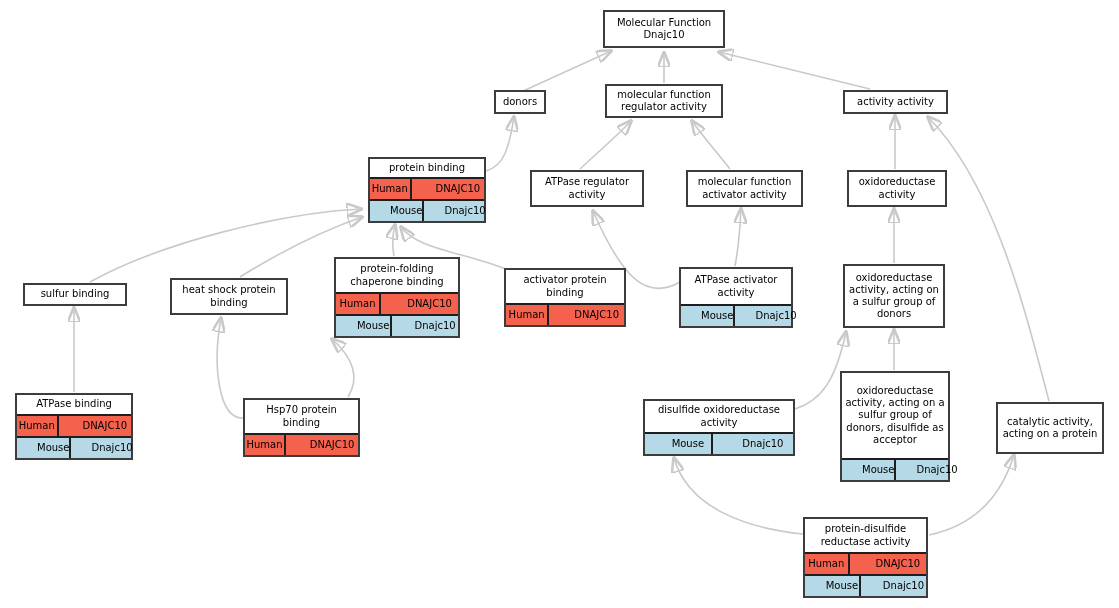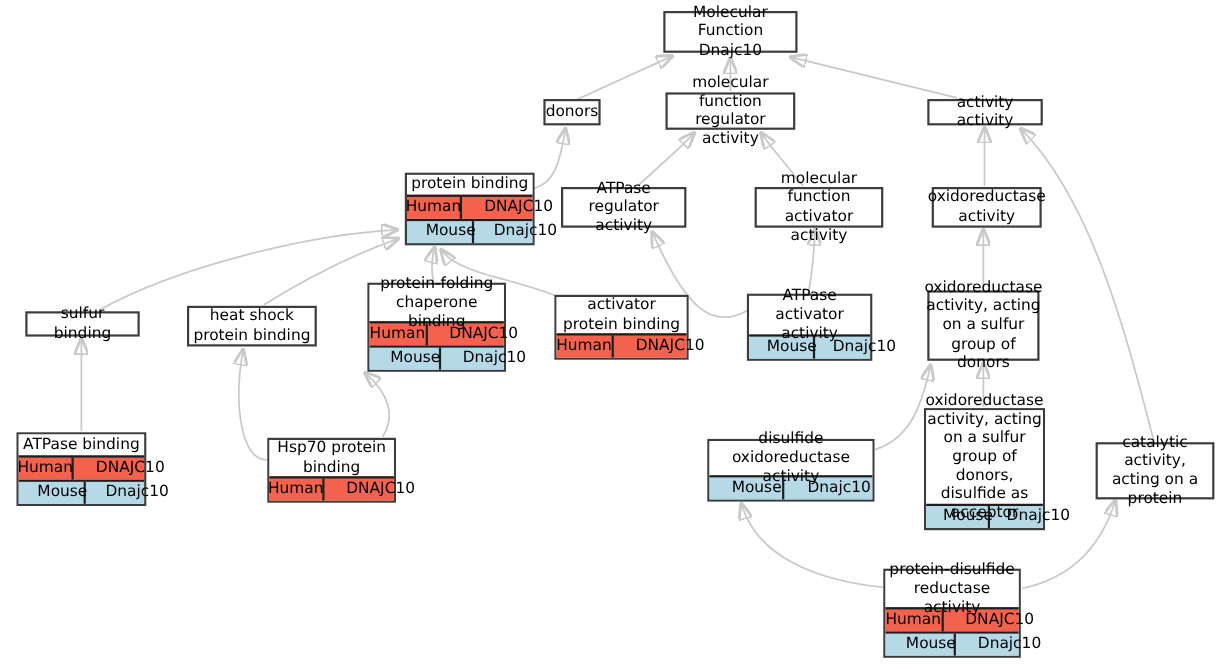--- a/index.html
+++ b/index.html
@@ -5,21 +5,21 @@
 <style>
   :root{
     --human:#f4614c; --mouse:#b5d9e6; --border:#3c3c3c;
     --edge:#c9c9c9; --bg:#ffffff; --text:#000000;
   }
   html,body{margin:0;padding:0;background:var(--bg);}
   #canvas{
     position:relative;width:1119px;height:608px;overflow:hidden;
     background:var(--bg);
     font-family:"DejaVu Sans","Liberation Sans",sans-serif;
-    font-size:14px;line-height:1.22;color:var(--text);
+    font-size:10px;line-height:1.22;color:var(--text);
   }
   svg.edges{position:absolute;left:0;top:0;}
   svg.edges path{fill:none;stroke:var(--edge);stroke-width:1.6;}
   .node{
     position:absolute;box-sizing:border-box;background:#fff;
     border:2px solid var(--border);text-align:center;cursor:pointer;
   }
   .plain{display:flex;align-items:center;justify-content:center;padding:1px 2px;}
   .tbl{padding:0;}
   .tbl .node-title{
@@ -76,21 +76,21 @@
   </div>
   <div class="node plain" style="left:494px;top:90px;width:52px;height:24px">
     <span>donors</span>
   </div>
   <div class="node plain" style="left:605px;top:84px;width:118px;height:34px">
     <span>molecular function regulator activity</span>
   </div>
   <div class="node plain" style="left:843px;top:90px;width:105px;height:24px">
     <span>activity activity</span>
   </div>
-  <div class="node plain" style="left:510px;top:170px;width:114px;height:37px">
+  <div class="node plain" style="left:530px;top:170px;width:114px;height:37px">
     <span>ATPase regulator activity</span>
   </div>
   <div class="node plain" style="left:686px;top:170px;width:117px;height:37px">
     <span>molecular function activator activity</span>
   </div>
   <div class="node plain" style="left:847px;top:170px;width:100px;height:37px">
     <span>oxidoreductase activity</span>
   </div>
   <div class="node plain" style="left:23px;top:283px;width:104px;height:23px">
     <span>sulfur binding</span>

